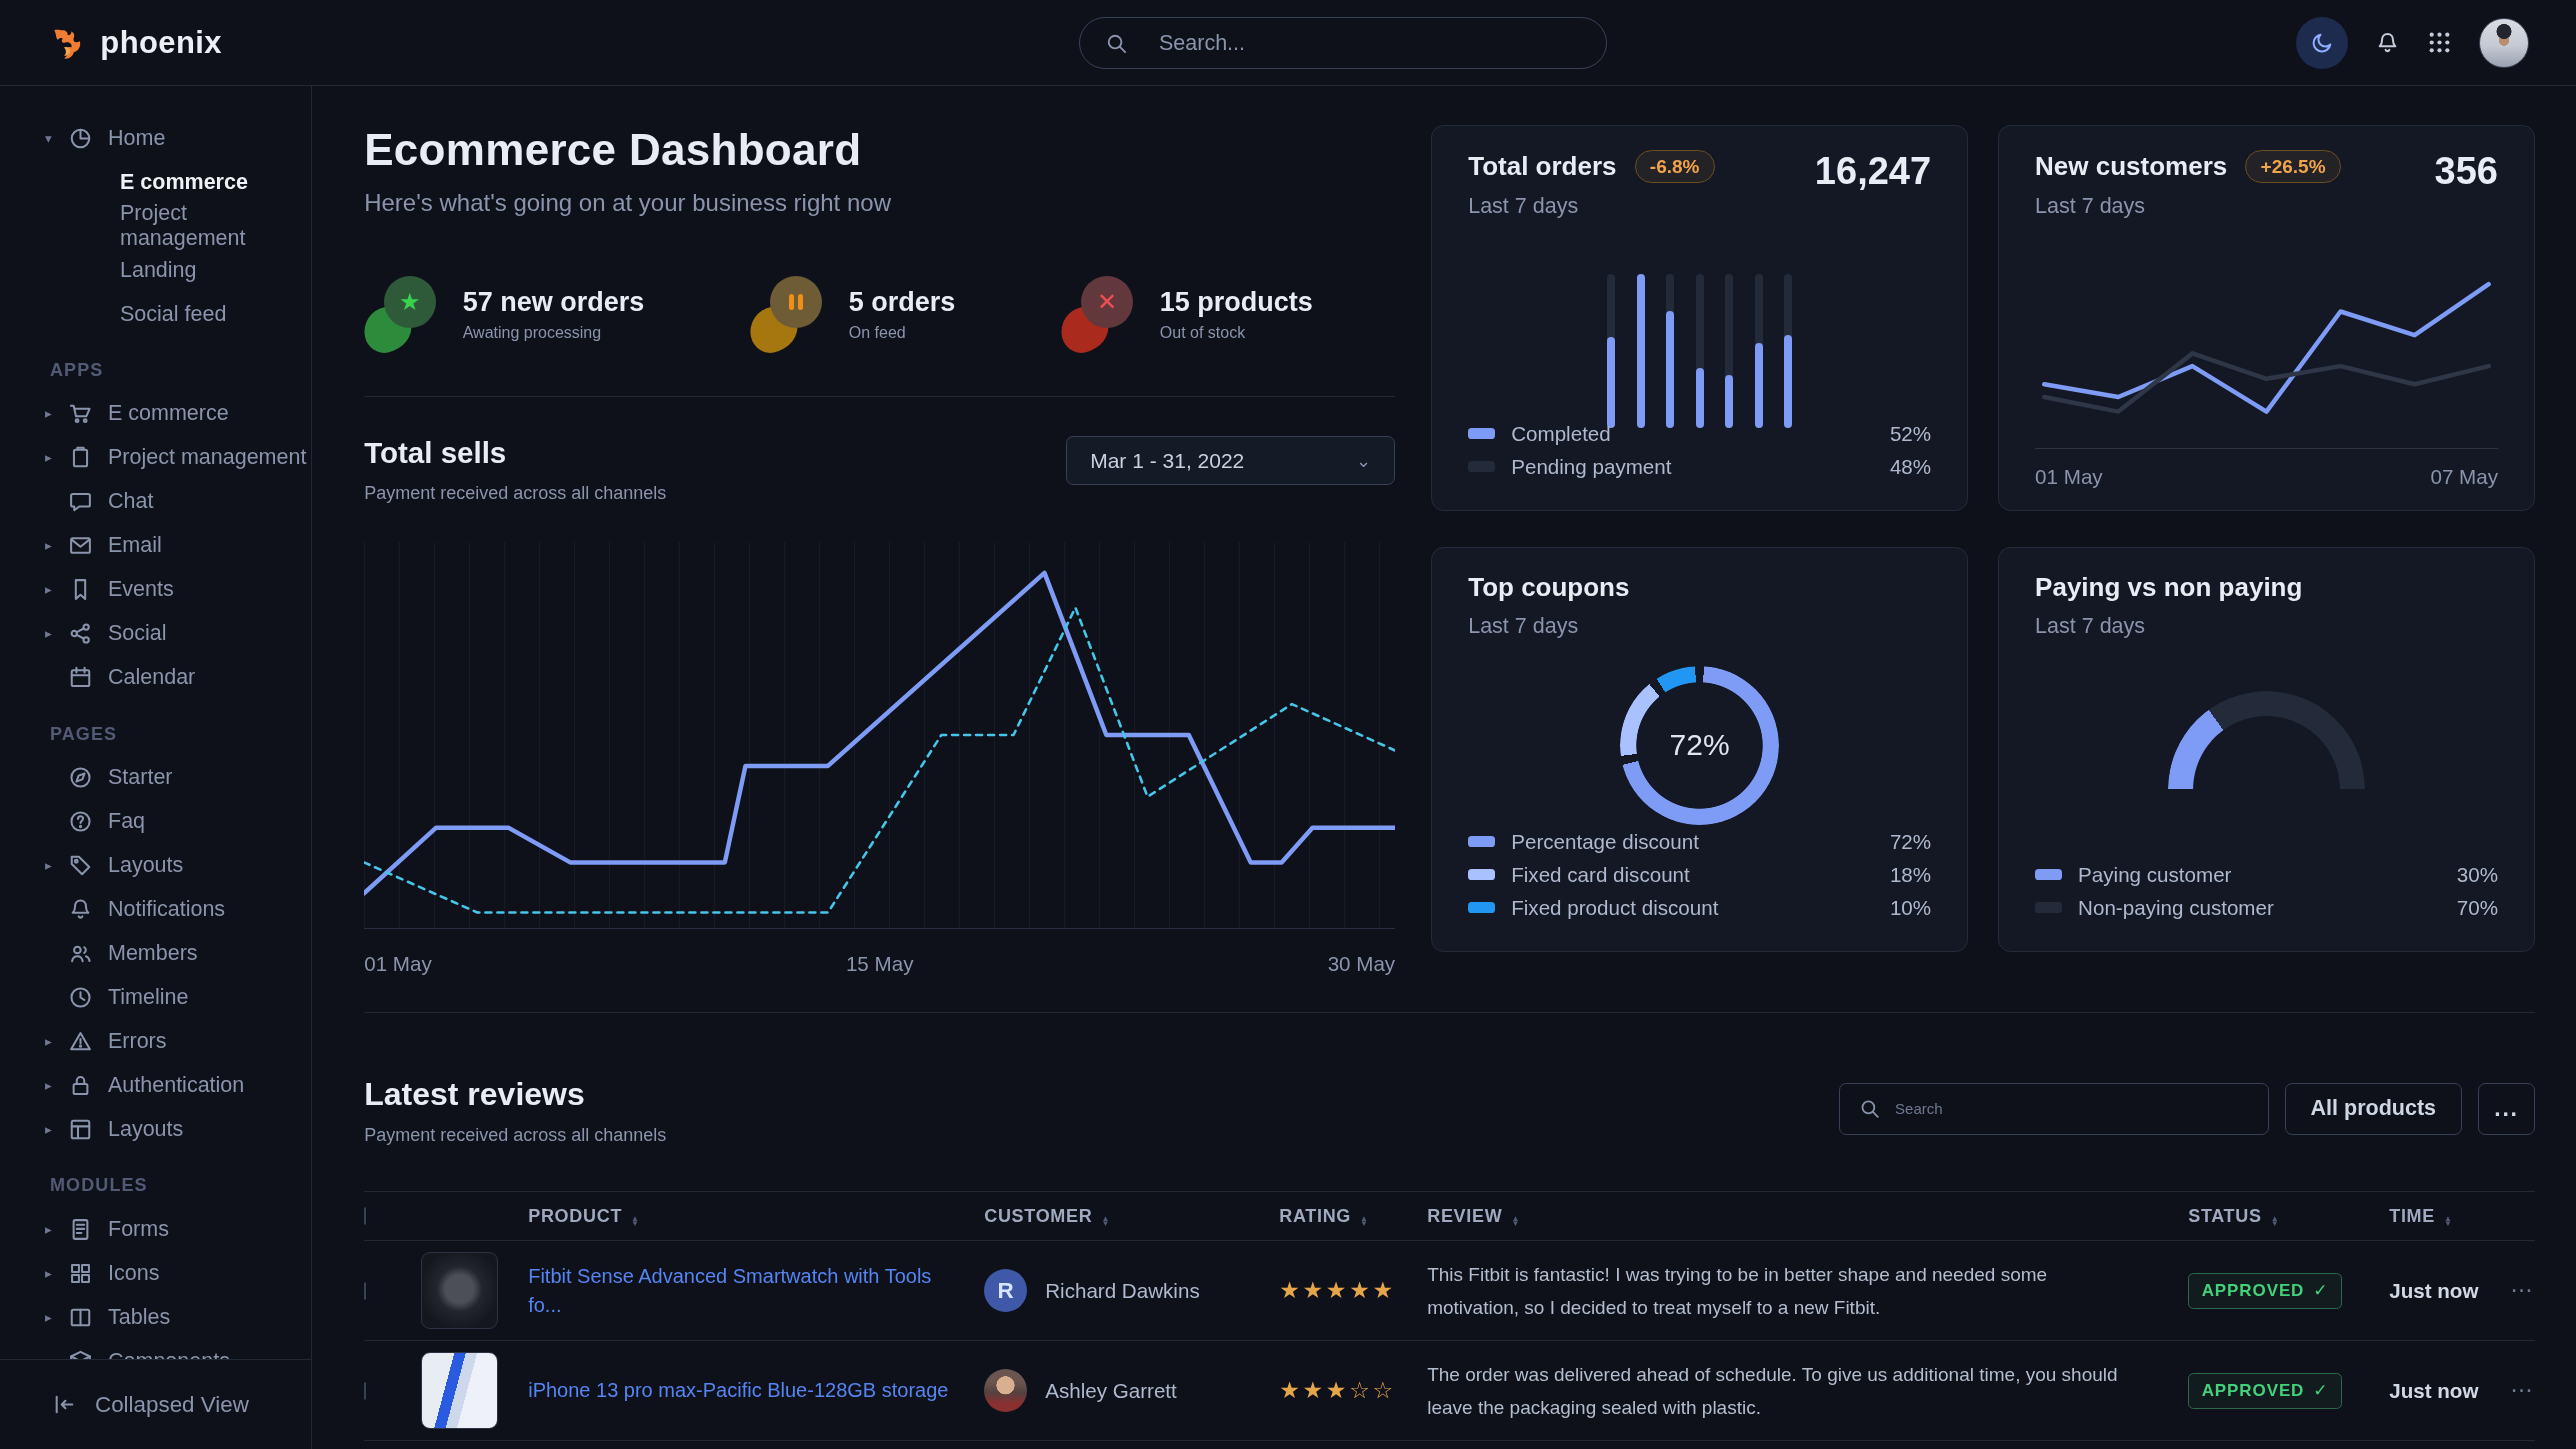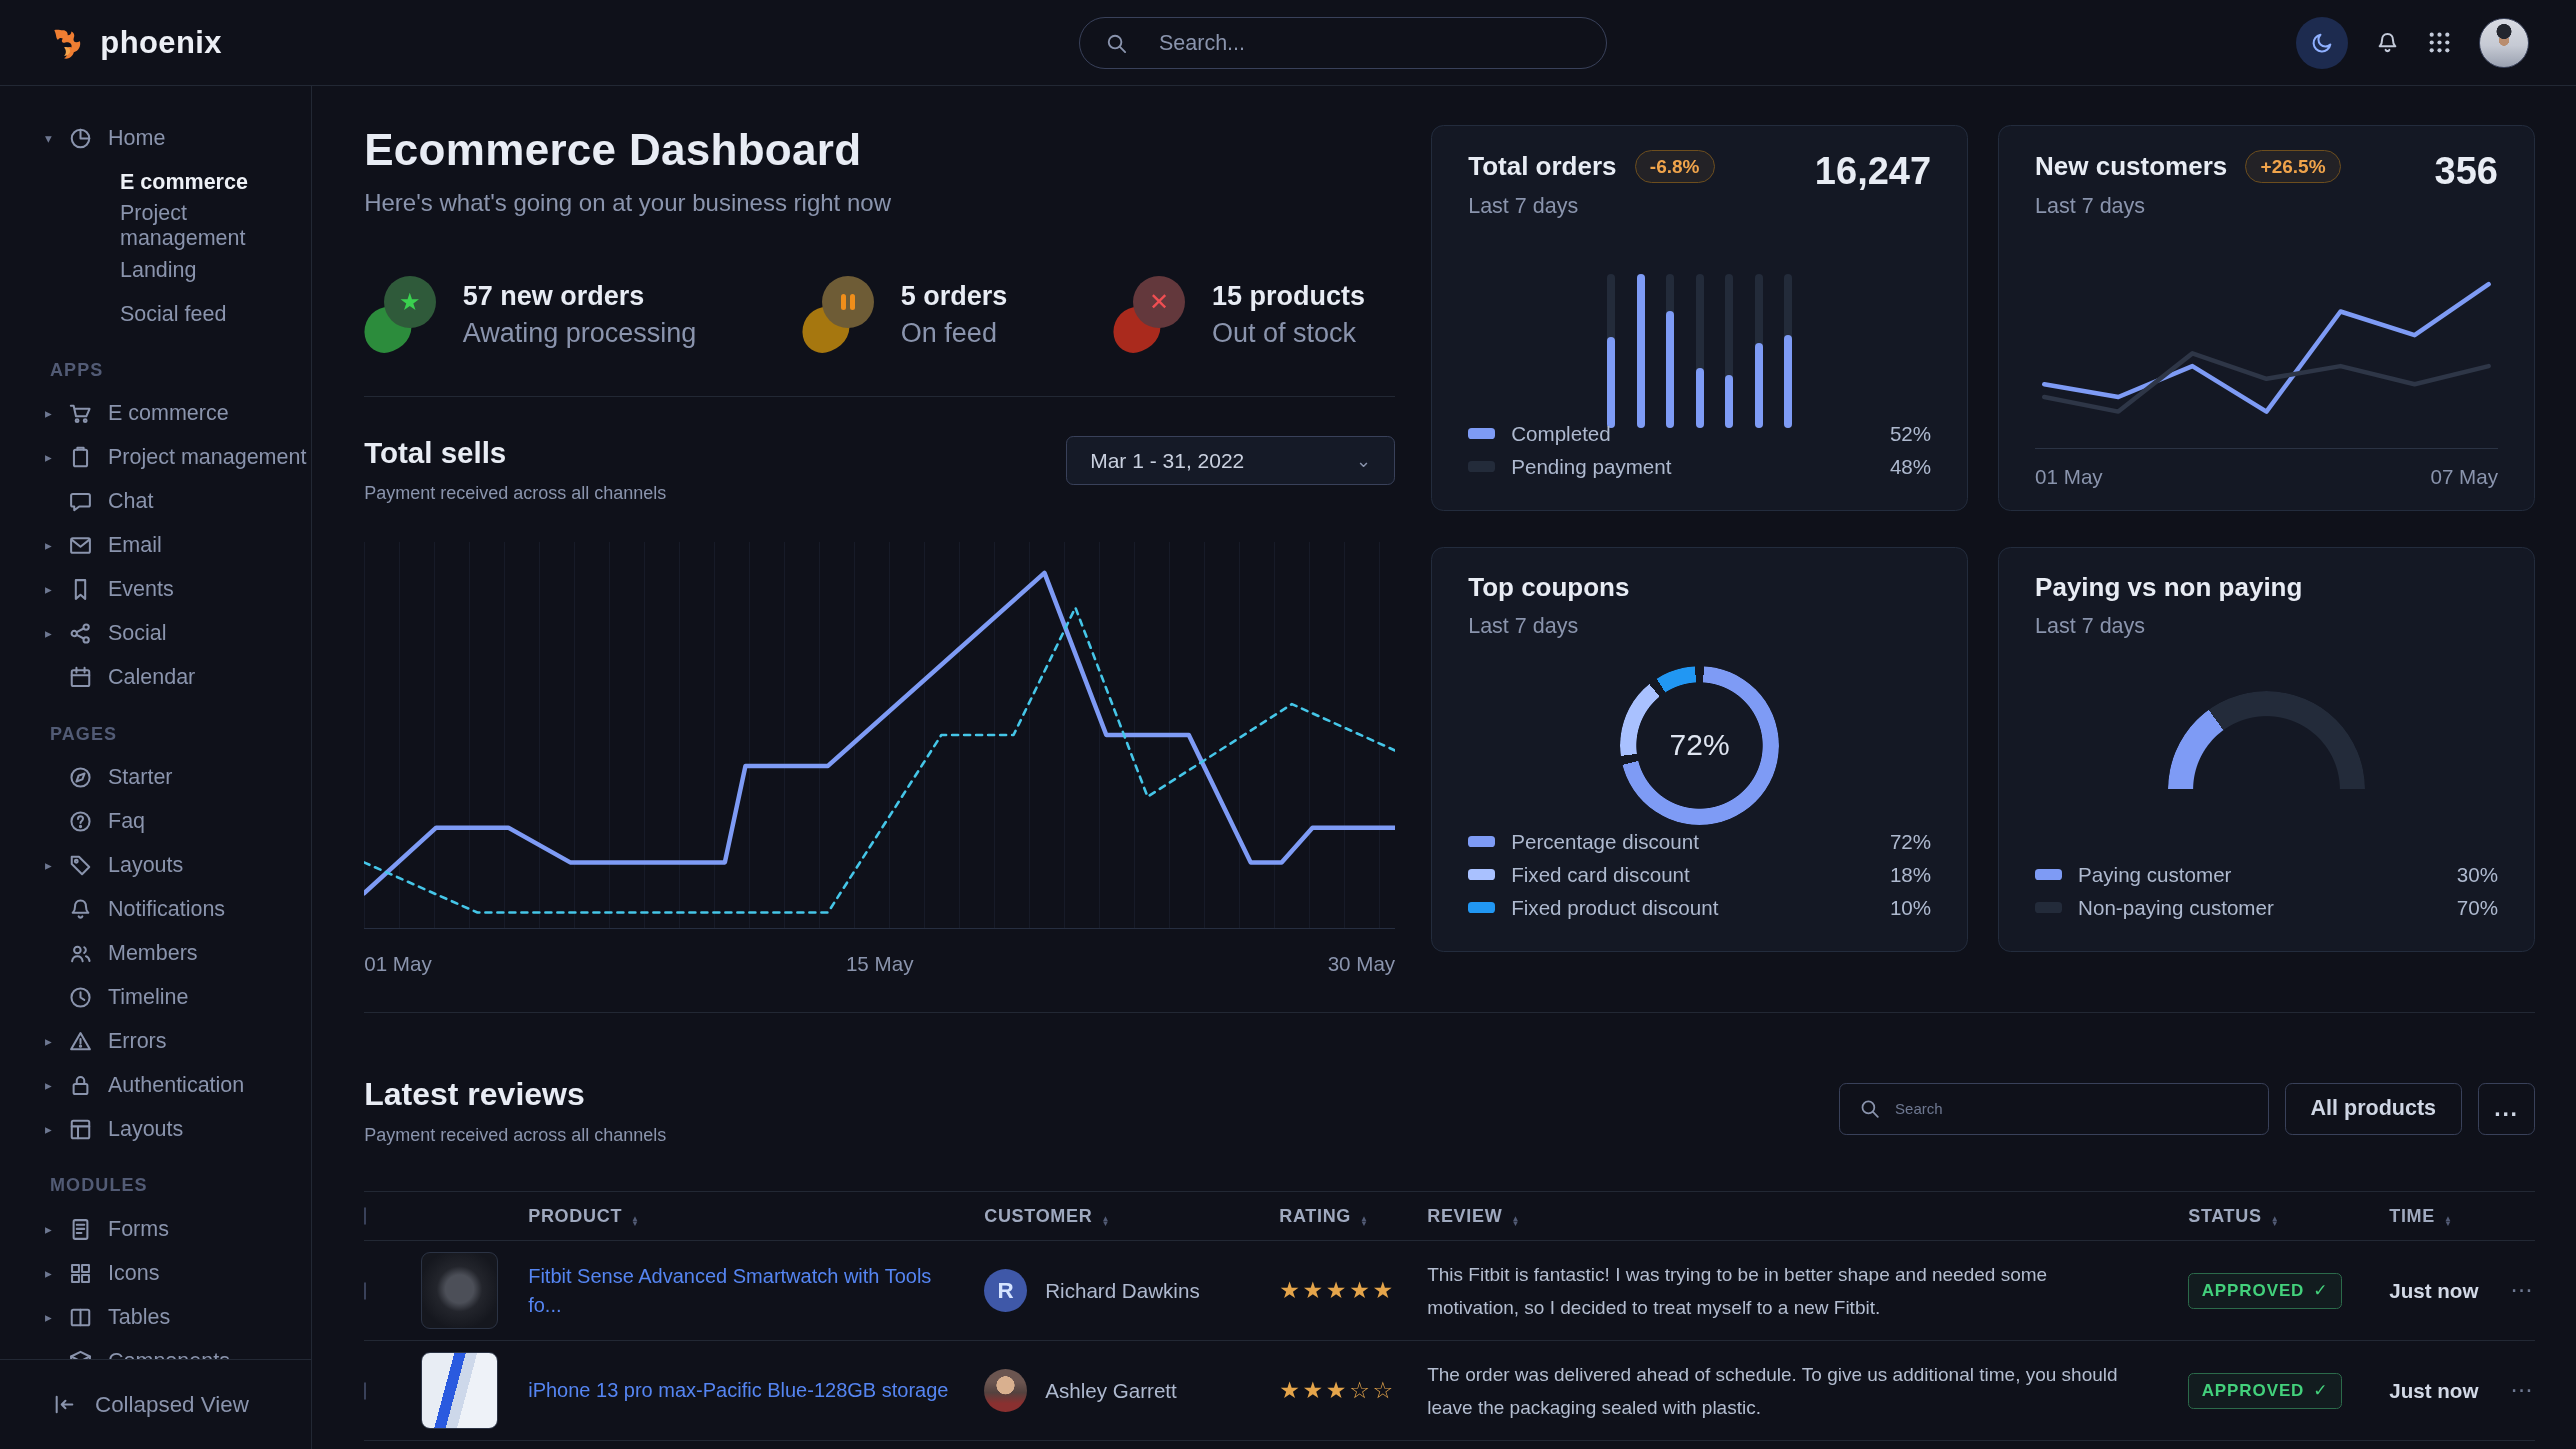--- a/index.html
+++ b/index.html
@@ -49,21 +49,21 @@
   .stat{display:flex;align-items:center;gap:21.5px}
   .blobwrap{width:77px;height:77px;position:relative;flex:0 0 77px}
   .blob{position:absolute;left:0;bottom:1.8px;width:48px;height:45px;border-radius:52% 48% 60% 40%/55% 45% 55% 45%;transform:rotate(-12deg)}
   .bubble{position:absolute;right:5.4px;top:0;width:52px;height:52px;border-radius:50%;display:flex;align-items:center;justify-content:center;gap:4.5px}
   .stat.green .blob{background:#2c8c3c}.stat.green .bubble{background:#2f5a3a;color:#3ad14f}
   .stat.orange .blob{background:#a6770f}.stat.orange .bubble{background:#6e5c36;color:#ef8e1b}
   .stat.red .blob{background:#aa2a1d}.stat.red .bubble{background:#63383c;color:#ef4e52}
   .bubble .glyph{font-size:24px;line-height:1}
   .bubble .bar{width:4.5px;height:16px;border-radius:2.7px;background:#ef8e1b}
   .stat-value{font-size:27px;font-weight:bold;color:#e8ecf4}
-  .stat-label{font-size:27px;color:var(--muted);margin-top:6.3px}
+  .stat-label{font-size:16px;color:var(--muted);margin-top:6.3px}
   .hero-divider{border:0;border-top:0.9px solid var(--border);margin-top:43px}
   .ts-head{display:flex;justify-content:space-between;align-items:flex-start;margin-top:39px}
   .ts-title{font-size:29.5px;font-weight:bold;color:#e8ecf4}
   .ts-sub{font-size:18px;color:var(--muted);margin-top:12.5px}
   .datepicker{width:329px;height:49px;border:0.9px solid #39415a;background:#151a27;border-radius:7.2px;display:flex;align-items:center;justify-content:space-between;padding:0 23px;font-size:21px;color:#c9d0df;cursor:pointer}
   .datepicker .chev{color:#8a94ad;font-size:18px}
   .sells-chart{margin-top:38px;height:387px;position:relative;border-bottom:0.9px solid #262e40;
     background:repeating-linear-gradient(to right,#171b28 0 0.9px,transparent 0.9px 35px)}
   .sells-chart svg{position:absolute;inset:0;width:100%;height:100%}
   .x-labels{display:flex;justify-content:space-between;font-size:20.6px;color:var(--muted);margin-top:23px}

